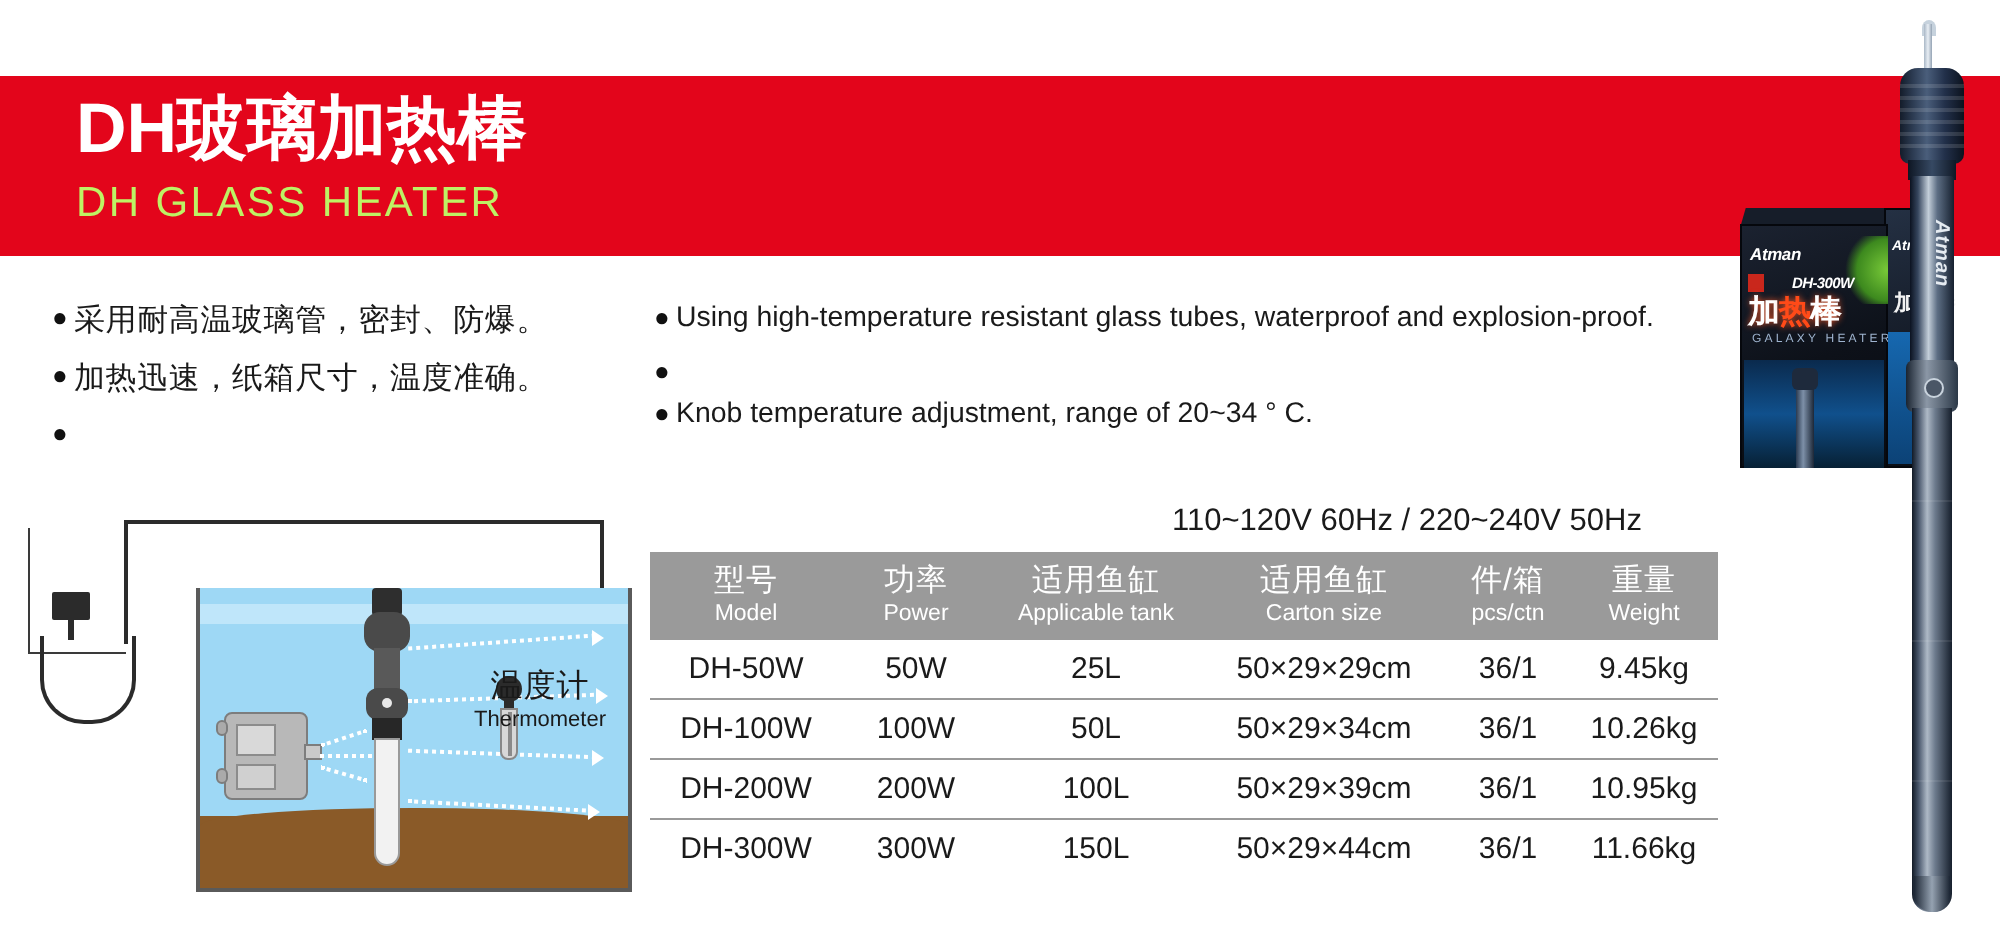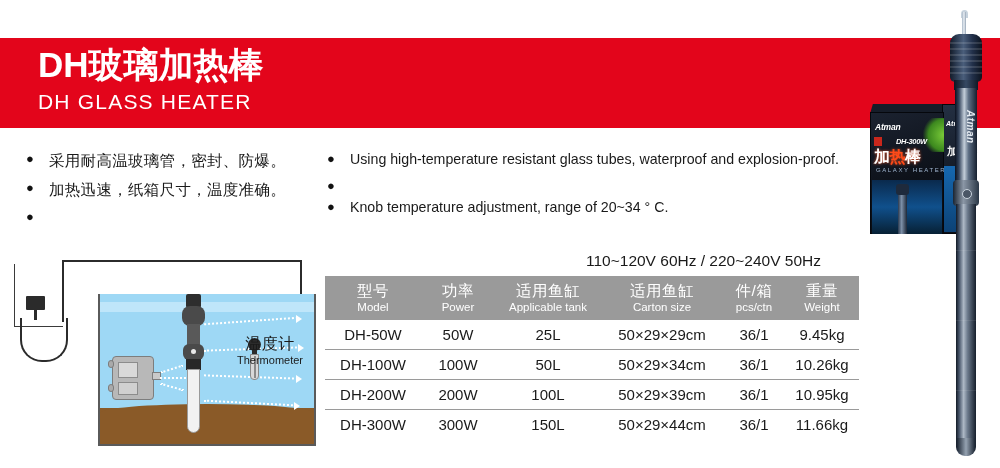--- a/index.html
+++ b/index.html
@@ -14,39 +14,39 @@
     position:absolute;left:0;top:38px;width:1000px;height:90px;
     background:#e3051b;
   }
   #banner-title-cn{
     position:absolute;left:38px;top:6px;
     font-size:35px;font-weight:bold;color:#ffffff;
     letter-spacing:0px;line-height:42px;white-space:nowrap;
   }
   #banner-title-en{
     position:absolute;left:38px;top:52px;
-    font-size:21px;color:#ffffff;letter-spacing:1.2px;
+    font-size:21px;color:#bef264;letter-spacing:1.2px;
     white-space:nowrap;font-weight:400;
   }
 
   
   .feat-col{position:absolute;}
   #feat-cn{left:26px;top:148px;width:300px;}
   #feat-en{left:327px;top:148px;width:520px;}
   .feat-item{
     display:flex;align-items:flex-start;
     margin-bottom:4px;white-space:nowrap;
   }
   .feat-dot{
     width:11px;min-width:11px;line-height:1;
     font-size:13px;color:#111;padding-top:4px;
   }
   #feat-cn .feat-item{font-size:15.5px;line-height:25px;letter-spacing:.3px;}
   #feat-en .feat-item{font-size:14.2px;line-height:23px;}
-  .feat-txt{display:block;margin-left:12px;}
+  .feat-txt{display:block;}
 
   
   #diagram{position:absolute;left:8px;top:256px;width:312px;height:192px;}
   .dg{position:absolute;}
 
   
   #plug-frame{left:6px;top:8px;width:48px;height:62px;border:1.6px solid #3a3a3a;border-right:none;border-top:none;}
   #plug-body{left:18px;top:40px;width:19px;height:14px;background:#2b2b2b;border-radius:1px;}
   #plug-pin{left:26px;top:52px;width:2.5px;height:12px;background:#2b2b2b;}
   #cable-loop{

